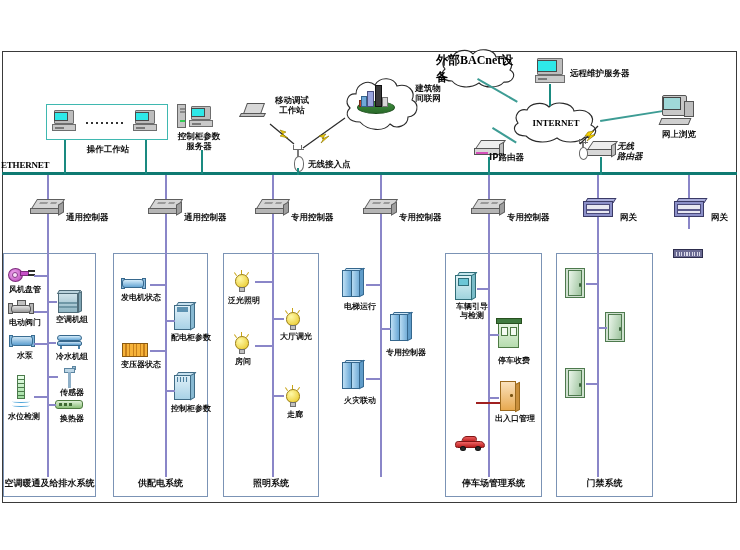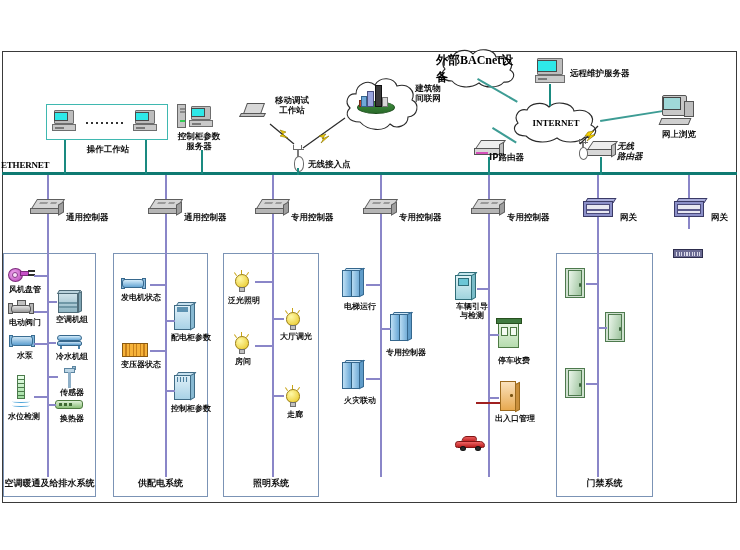--- a/index.html
+++ b/index.html
@@ -812,20 +812,23 @@
 
   <div class="i-elev" style="left:342px;top:360px;">
     <div class="tp"></div>
       <div class="car"></div>
       <div class="sd"></div>
       <div class="mid"></div>
   </div>
   <div class="stub" style="left:366px;top:378px;width:14px;"></div>
   <div class="itemlbl" style="left:336px;top:396px;width:48px;">火灾联动</div>
 
+  <div class="sysbox" style="left:445px;top:253px;width:97px;height:244px;">
+    <div class="sysname">停车场管理系统</div>
+  </div>
   <div class="spine" style="left:488px;top:253px;height:224px;"></div>
 
   <div class="i-vehdet" style="left:455px;top:272px;">
     <div class="tp"></div>
       <div class="bdy"></div>
       <div class="sd"></div>
       <div class="scr"></div>
   </div>
   <div class="stub" style="left:477px;top:288px;width:12px;"></div>
   <div class="itemlbl" style="left:448px;top:302px;width:48px;">车辆引导

